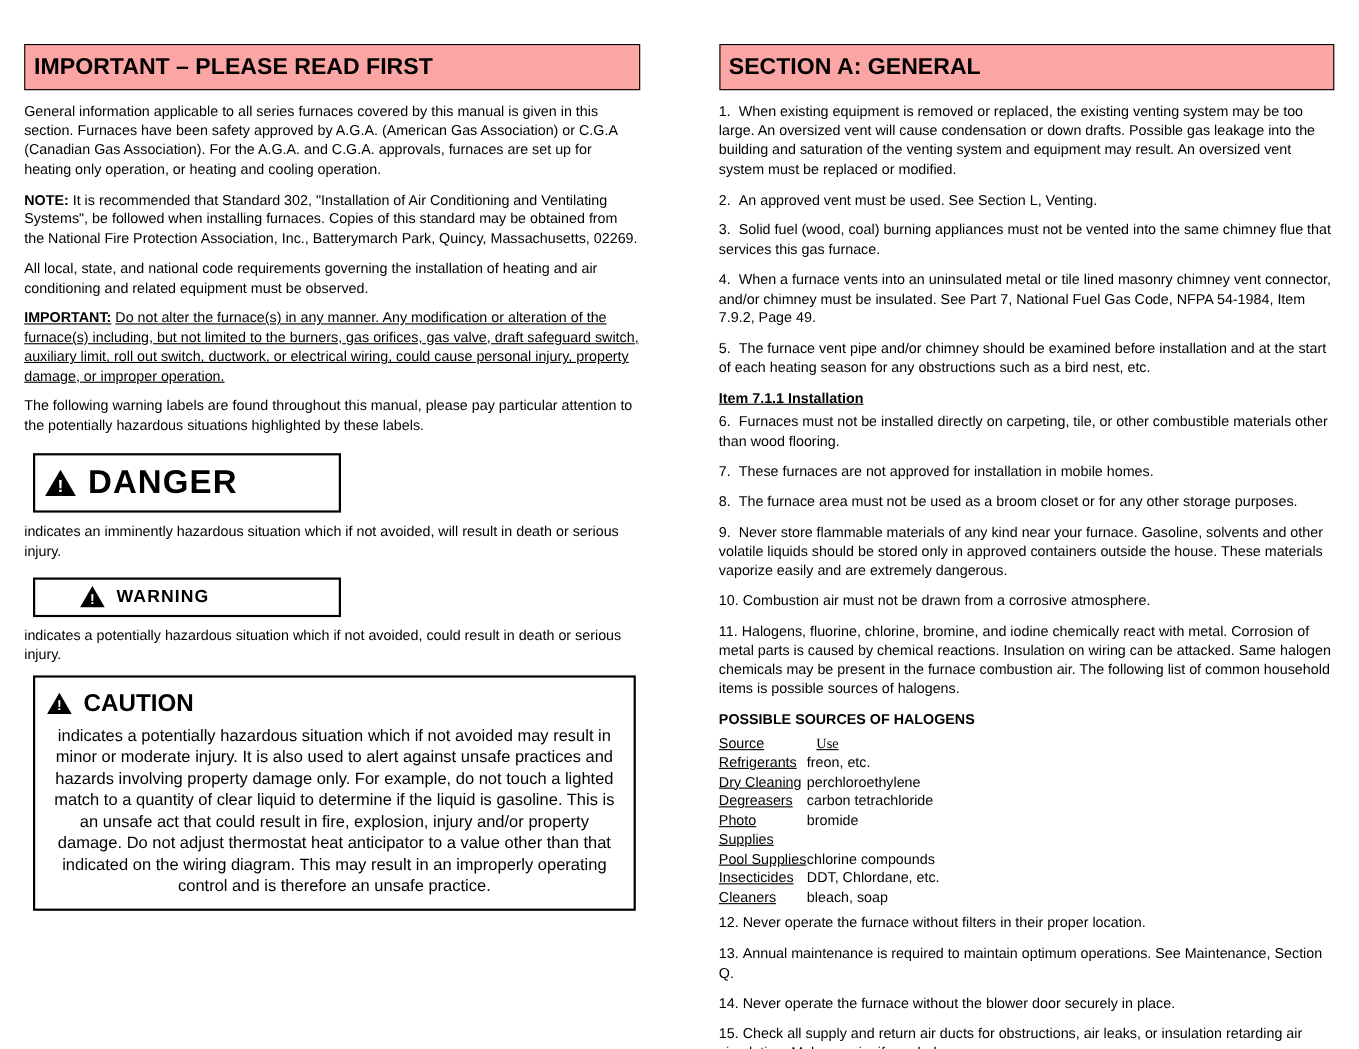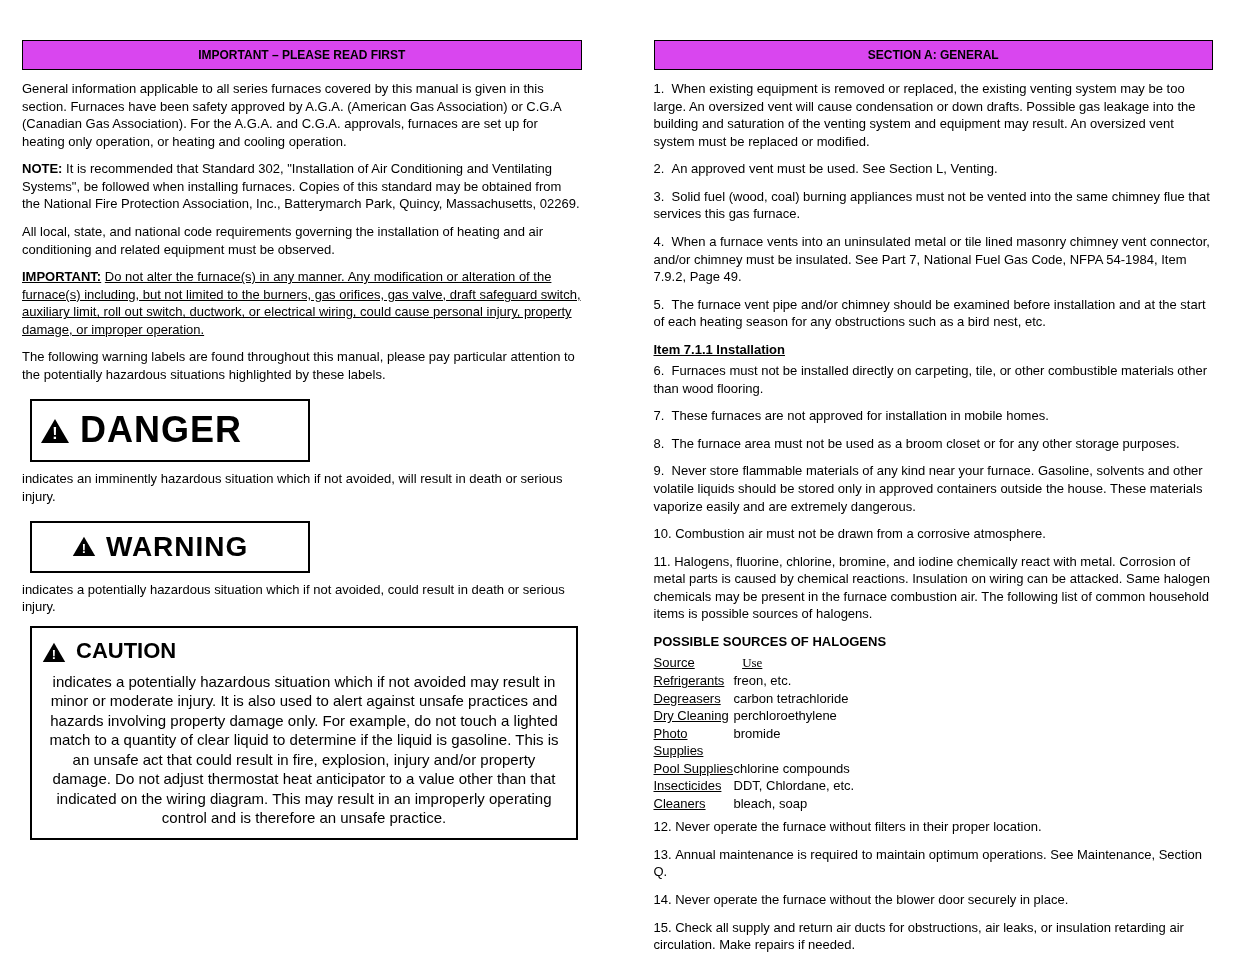--- a/index.html
+++ b/index.html
@@ -16,49 +16,48 @@
   .page {
     padding: 40px 22px 20px 22px;
     display: flex;
     gap: 72px;
   }
   .col {
     flex: 1;
     min-width: 0;
   }
   .section-header {
-    background: #d946ef;
+    background: #fca5a5;
     border: 1px solid #000;
     padding: 6px 8px;
     font-weight: bold;
-    font-size: 12px;
+    font-size: 21px;
     margin-bottom: 10px;
-    text-align: center;
   }
   p { margin: 0 0 10px 0; }
   .note-lead { font-weight: bold; }
   .underline { text-decoration: underline; }
   .warning-label-box {
     border: 2.5px solid #000;
     padding: 5px 10px 5px 8px;
     display: inline-flex;
     align-items: center;
     gap: 10px;
     margin: 6px 0 8px 8px;
   }
   .warning-label-box.big {
     width: 280px;
   }
   .warning-label-box .label-text {
     font-weight: bold;
-    font-size: 36px;
+    font-size: 30px;
     letter-spacing: 1px;
   }
   .warning-label-box.small .label-text {
-    font-size: 28px;
+    font-size: 16px;
   }
   .tri-icon {
     width: 30px;
     height: 26px;
     display: inline-block;
   }
   .tri-icon.small { width: 24px; height: 21px; }
   .warning-text-box {
     border: 2.5px solid #000;
     padding: 8px 10px 10px 10px;
@@ -181,22 +180,22 @@
 
     <div style="font-weight:bold; margin:6px 0 4px 0;">POSSIBLE SOURCES OF HALOGENS</div>
     <div class="defs">
       <div style="display:flex; gap:20px;">
         <div>
           <div style="text-decoration:underline; display:inline-block; width:85px;">Source</div>
           <div style="text-decoration:underline; display:inline-block;font-family:Liberation Serif, serif;">Use</div>
         </div>
       </div>
       <div><span class="def-left">Refrigerants</span><span class="def-right">freon, etc.</span></div>
+      <div><span class="def-left">Dry Cleaning</span><span class="def-right">perchloroethylene</span></div>
       <div><span class="def-left">Degreasers</span><span class="def-right">carbon tetrachloride</span></div>
-      <div><span class="def-left">Dry Cleaning</span><span class="def-right">perchloroethylene</span></div>
       <div><span class="def-left">Photo Supplies</span><span class="def-right">bromide</span></div>
       <div><span class="def-left">Pool Supplies</span><span class="def-right">chlorine compounds</span></div>
       <div><span class="def-left">Insecticides</span><span class="def-right">DDT, Chlordane, etc.</span></div>
       <div><span class="def-left">Cleaners</span><span class="def-right">bleach, soap</span></div>
     </div>
     <div class="spacer-sm"></div>
 
     <p>12.&nbsp;<span>Never operate the furnace without filters in their proper location.</span></p>
     <p>13.&nbsp;<span>Annual maintenance is required to maintain optimum operations. See Maintenance, Section Q.</span></p>
     <p>14.&nbsp;<span>Never operate the furnace without the blower door securely in place.</span></p>

